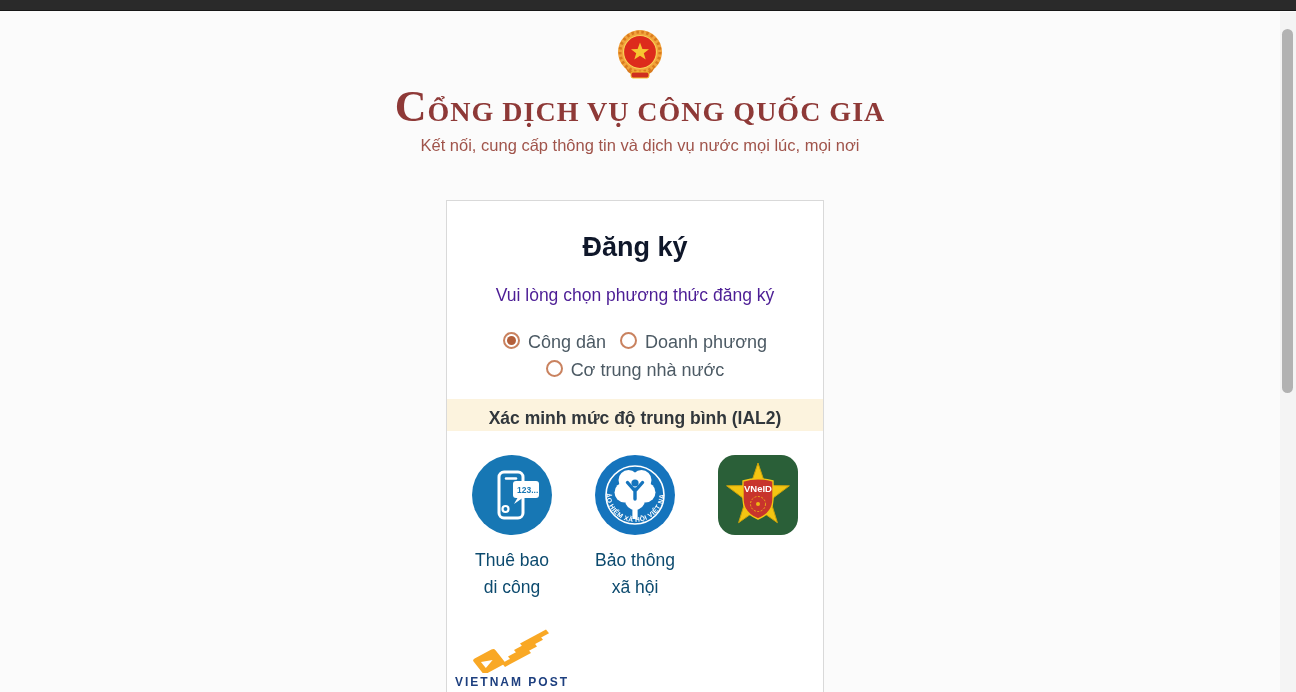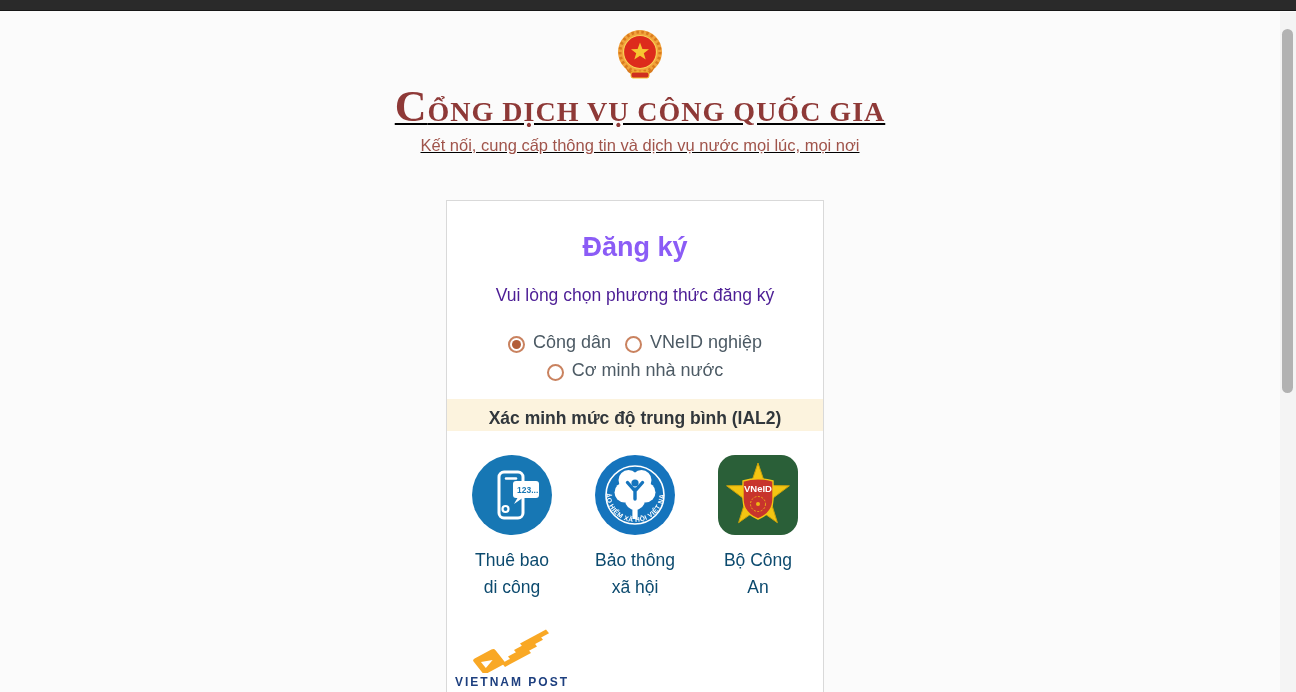--- a/index.html
+++ b/index.html
@@ -6,34 +6,34 @@
   html,body { width:1296px; height:692px; overflow:hidden; }
   body { font-family:"Liberation Sans","DejaVu Sans",sans-serif; background:#fbfbfb; position:relative; }
 
   .topbar { position:absolute; top:0; left:0; width:1296px; height:11px; background:#2a2a2a; border-bottom:1px solid #171717; z-index:30; }
 
   
   .scroll-track { position:absolute; top:12px; right:0; width:16px; bottom:0; background:#f4f4f4; z-index:20; }
   .scroll-thumb { position:absolute; top:17px; left:2px; width:11px; height:364px; background:#b2b2b2; border-radius:6px; }
 
   
-  .brand { position:absolute; top:11px; left:0; width:1280px; text-align:center;text-decoration:underline; }
+  .brand { position:absolute; top:11px; left:0; width:1280px; text-align:center; }
   .emblem { margin-top:16px; }
   .brand-title { margin-top:4px; font-family:"Liberation Serif","DejaVu Serif",serif; font-weight:700; font-size:28px; line-height:36px; color:#8e3937; letter-spacing:1px; }
   .brand-title::first-letter { font-size:44px; }
   .brand-subtitle { margin-top:6px; font-size:16.5px; color:#a0544b; }
 
   
   .card { position:absolute; left:446px; top:200px; width:378px; height:600px; background:#fff; border:1px solid #d9d9d9; text-align:center; }
-  .card-title { margin-top:30px; font-size:27px; line-height:32px; font-weight:700; color:#8b5cf6; }
+  .card-title { margin-top:30px; font-size:27px; line-height:32px; font-weight:700; color:#0f172a; }
   .card-sub { margin-top:20px; font-size:17.5px; line-height:24px; color:#4c1d95; }
 
   .radios { margin-top:21px; }
   .radio-row { display:flex; justify-content:center; align-items:center; gap:14px; height:28px; }
-  .radio-opt { display:inline-flex; align-items:flex-end; gap:8px; color:#4c5a64; font-size:18px; cursor:pointer; }
+  .radio-opt { display:inline-flex; align-items:flex-start; gap:8px; color:#4c5a64; font-size:18px; cursor:pointer; }
   .rb { width:17px; height:17px; border:2px solid #c9825f; border-radius:50%; background:#fff; position:relative; flex:none; }
   .rb.sel::after { content:""; position:absolute; inset:2px; border-radius:50%; background:#b35f3a; }
 
   .ial2 { margin-top:15px; height:32px; line-height:38px; background:#fcf3de; color:#31373c; font-weight:700; font-size:17.5px; }
 
   .methods { margin-top:24px; display:grid; grid-template-columns:repeat(3,123px); justify-content:center; row-gap:26px; }
   .method { display:flex; flex-direction:column; align-items:center; cursor:pointer; }
   .mlabel { margin-top:12px; font-size:17.5px; line-height:27px; color:#0c4a6e; }
   .post-label { margin-top:2px; font-size:12px; font-weight:700; letter-spacing:2px; color:#1d3f7f; white-space:nowrap; }
 </style>
@@ -64,27 +64,27 @@
   <p class="card-sub">Vui lòng chọn phương thức đăng ký</p>
 
   <div class="radios">
     <div class="radio-row">
       <span class="radio-opt">
         <span class="rb sel"></span>
         <span>Công dân</span>
       </span>
       <span class="radio-opt">
         <span class="rb"></span>
-        <span>VNeID nghiệp</span>
+        <span>Doanh phương</span>
       </span>
     </div>
     <div class="radio-row">
       <span class="radio-opt">
         <span class="rb"></span>
-        <span>Cơ minh nhà nước</span>
+        <span>Cơ trung nhà nước</span>
       </span>
     </div>
   </div>
 
   <div class="ial2">Xác minh mức độ trung bình (IAL2)</div>
 
   <div class="methods">
 
     <div class="method">
       <svg width="80" height="80" viewBox="0 0 80 80">
@@ -130,24 +130,20 @@
 
     <div class="method">
       <svg width="80" height="80" viewBox="0 0 80 80">
         <rect x="0" y="0" width="80" height="80" rx="17" fill="#2a5f38"></rect>
         <polygon fill="#f3c512" stroke="#caa10a" stroke-width="1" points="40,8 47.6,30.5 71.4,30.8 52.4,45 59.4,67.7 40,54 20.6,67.7 27.6,45 8.6,30.8 32.4,30.5"></polygon>
         <path d="M25,26 Q40,21.5 55,26 L55,44 Q55,58 40,64 Q25,58 25,44 Z" fill="#c8342c" stroke="#f3c512" stroke-width="1.4"></path>
         <text x="40" y="37" text-anchor="middle" font-size="9.5" font-weight="bold" fill="#fff">VNeID</text>
         <circle cx="40" cy="49" r="7.5" fill="none" stroke="#f3c512" stroke-width="0.9" stroke-dasharray="2,1.5" opacity="0.9"></circle>
         <circle cx="40" cy="49" r="2" fill="#f3c512" opacity="0.9"></circle>
       </svg>
-      <div class="mlabel">
-        <div>Bộ Công</div>
-        <div>An</div>
-      </div>
     </div>
 
     <div class="method">
       <svg width="84" height="46" viewBox="0 0 84 56" preserveAspectRatio="none">
         <g fill="#f9a825">
           <polygon points="50,20 76,3 79,7.6 53,24.6"></polygon>
           <polygon points="44,28 70,11 73,15.6 47,32.6"></polygon>
           <polygon points="38,36 64,19 67,23.6 41,40.6"></polygon>
           <polygon points="32,44 58,27 61,31.6 35,48.6"></polygon>
           <rect x="6" y="31" width="26" height="22" rx="3" transform="rotate(-33 19 42)"></rect>

